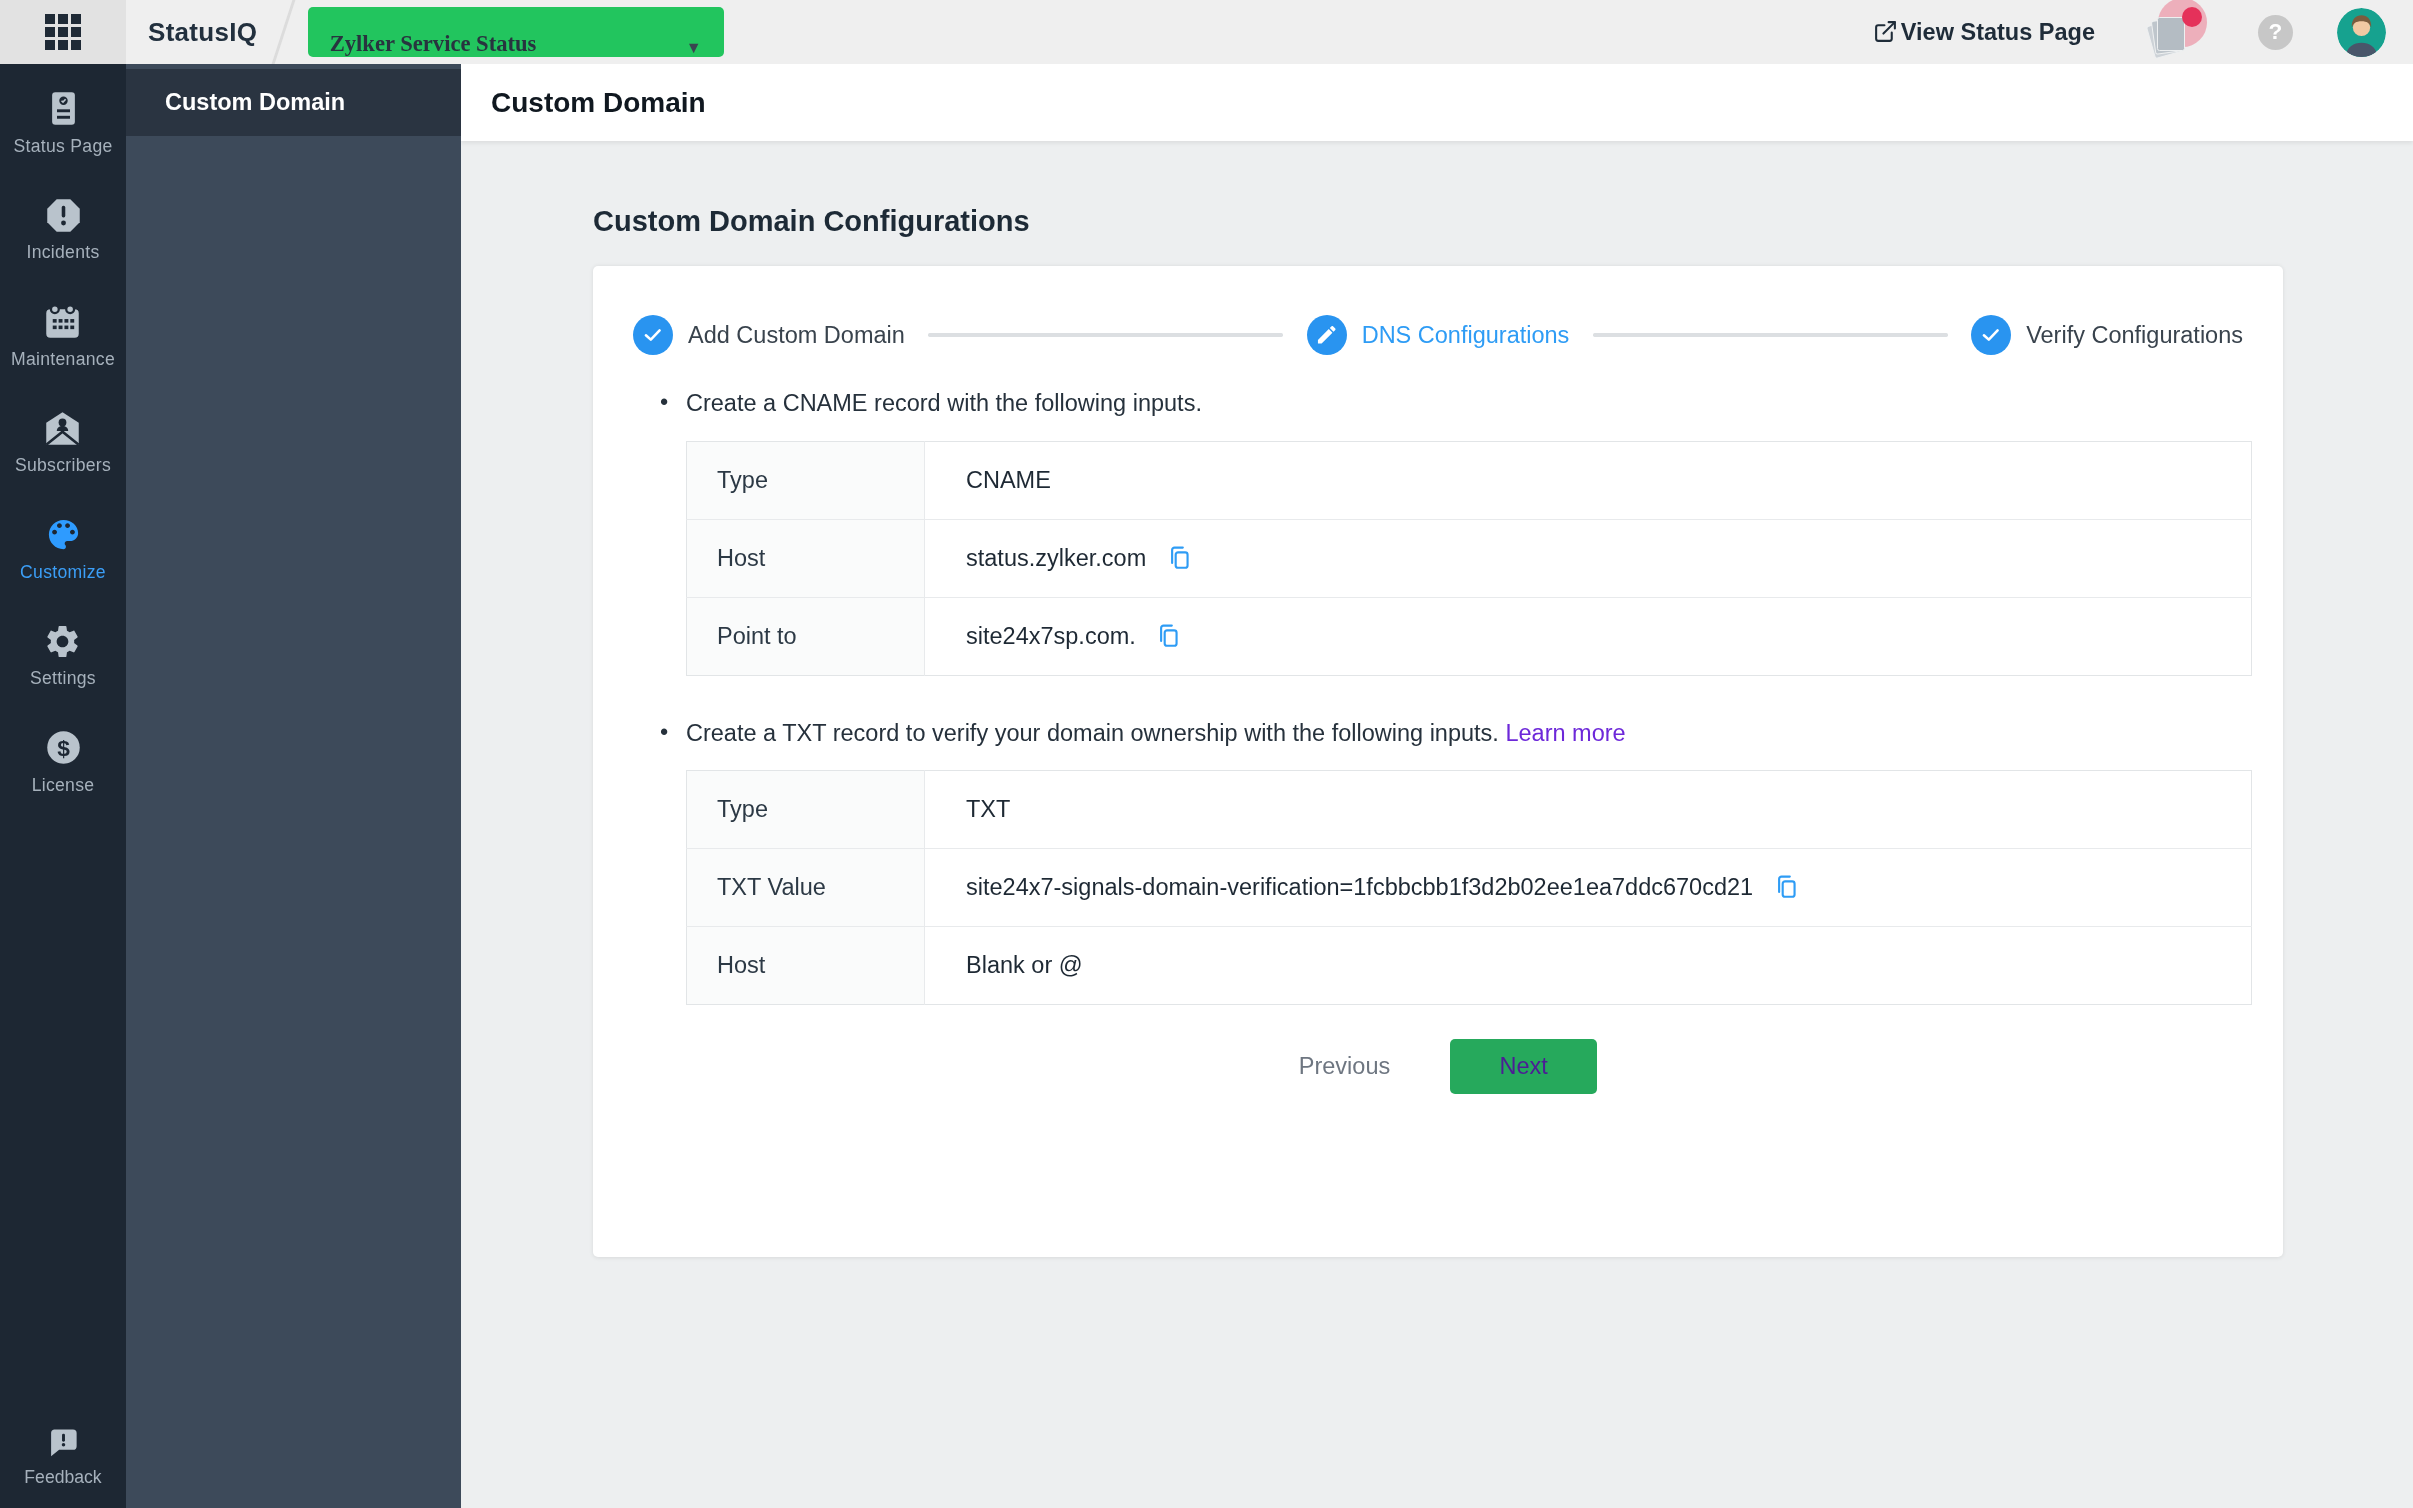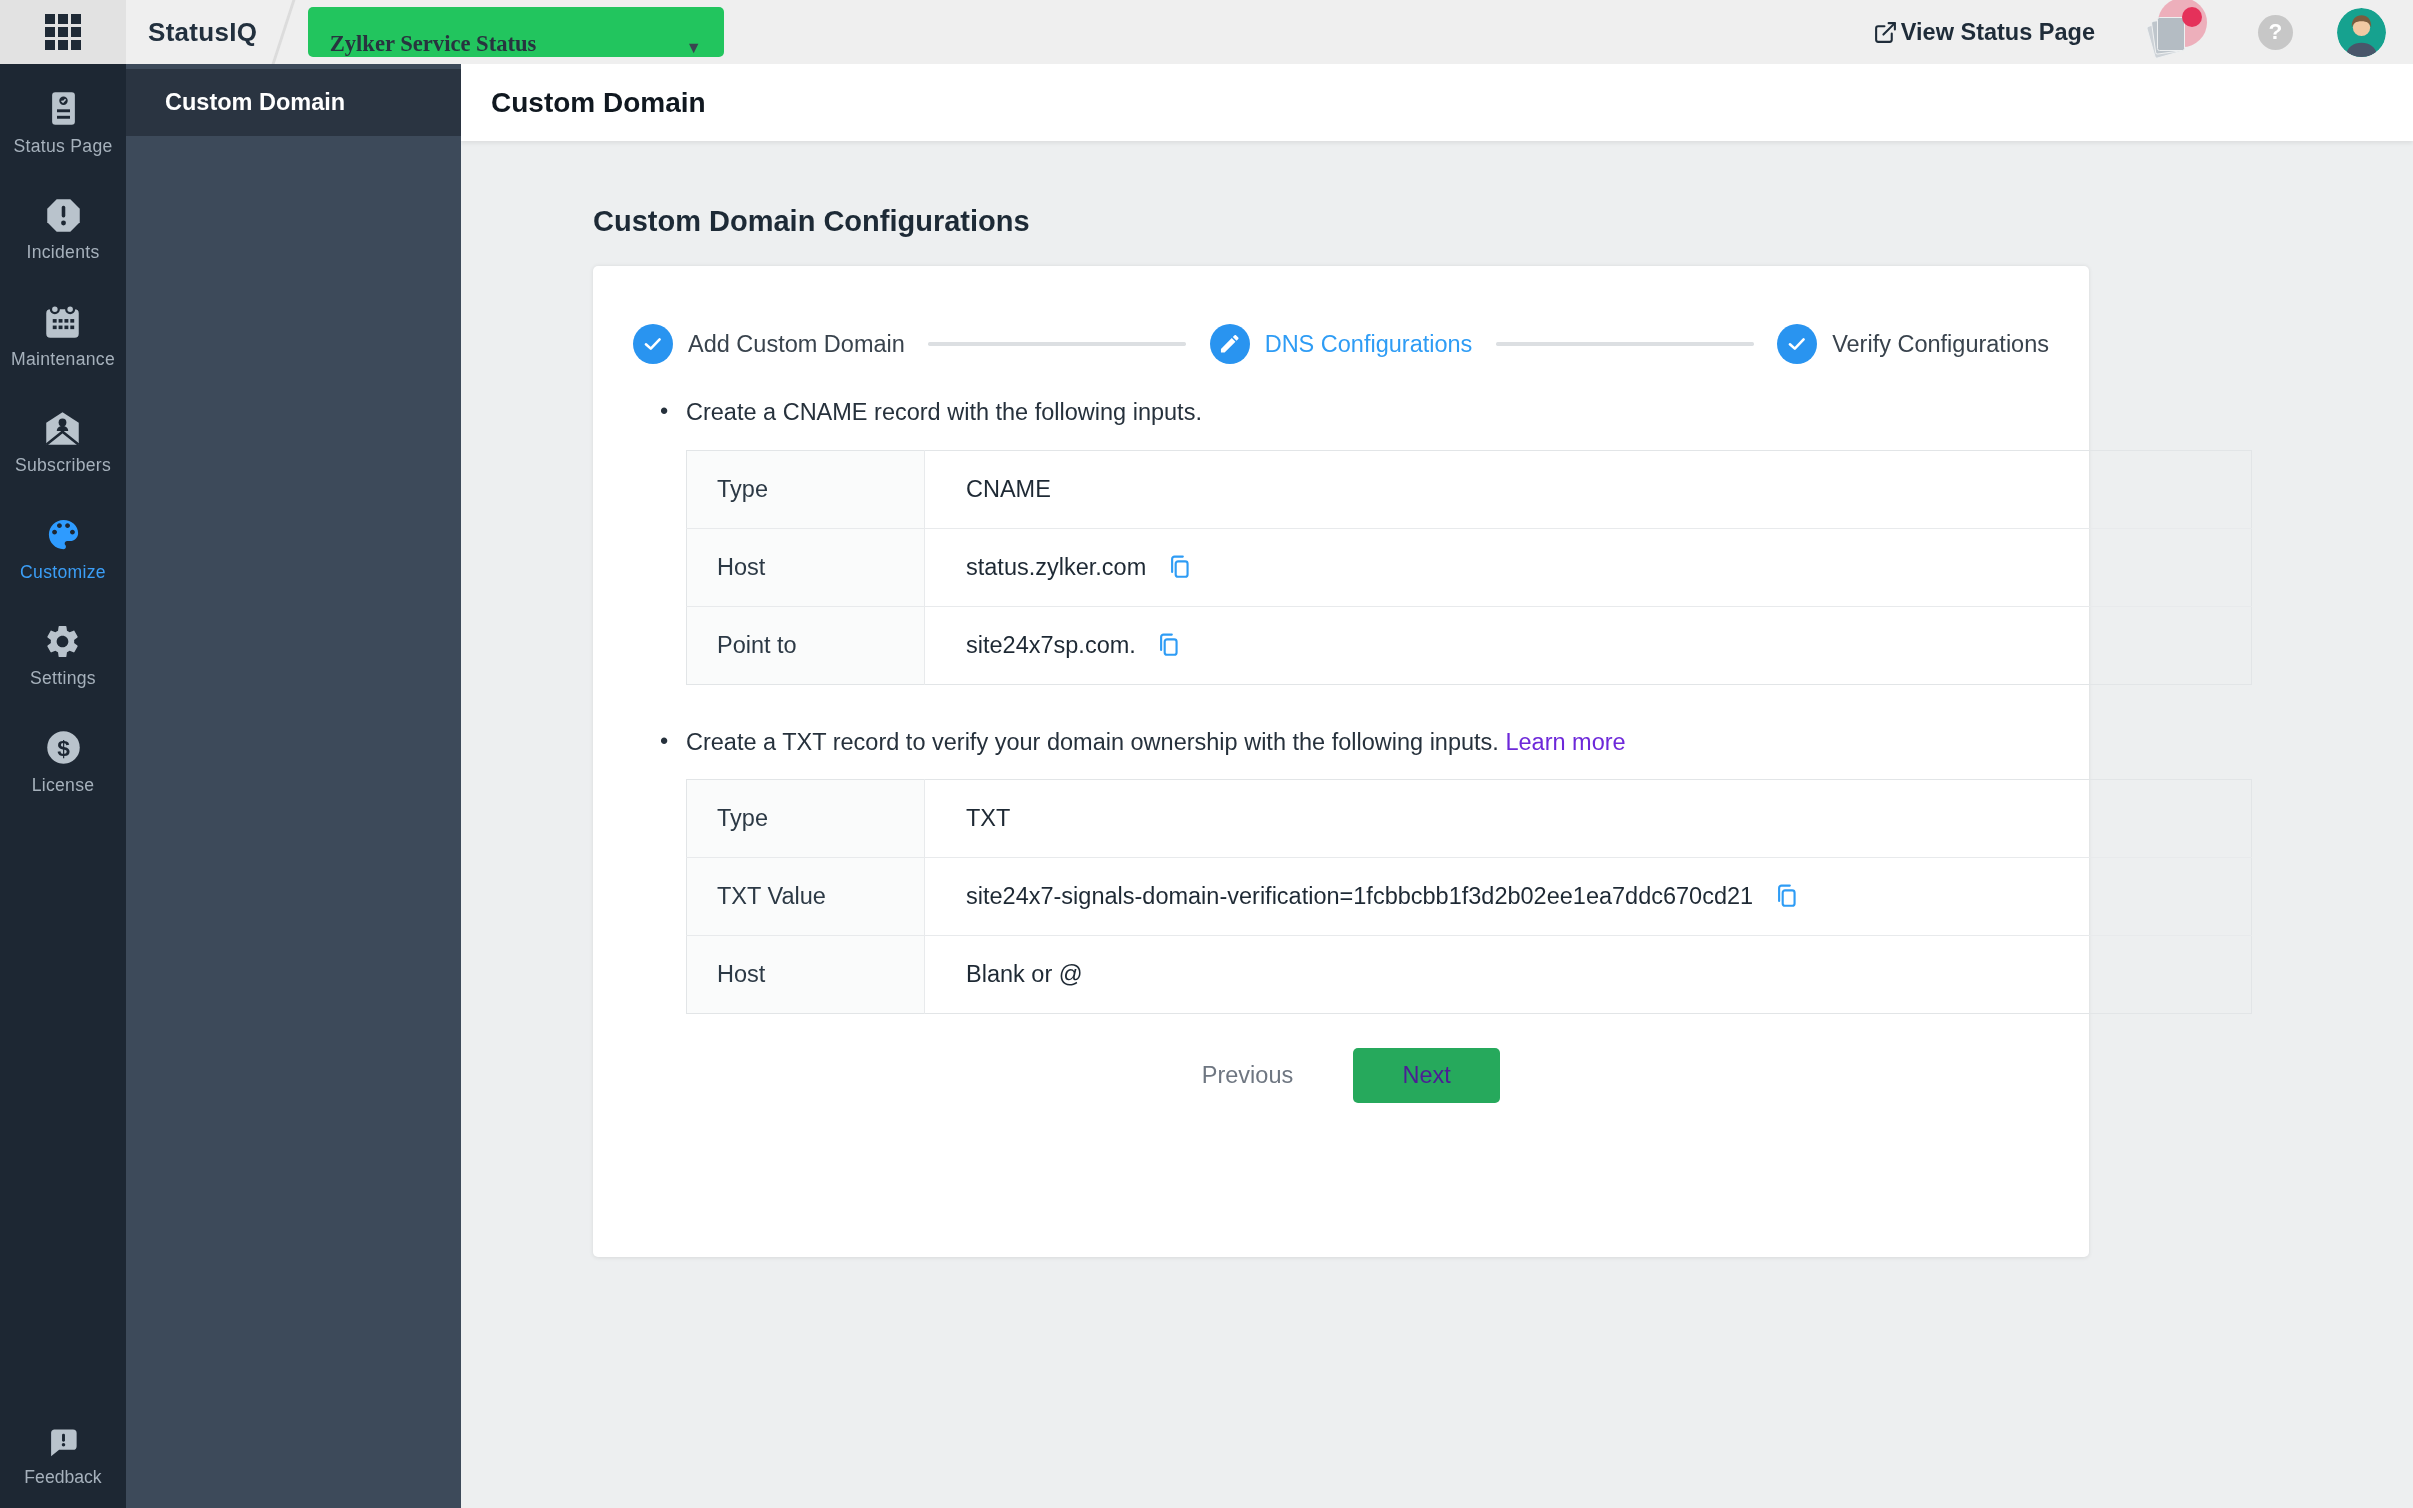--- a/index.html
+++ b/index.html
@@ -14,21 +14,21 @@
   .waffle { display:grid; grid-template-columns:repeat(3,10px); grid-gap:3.4px; }
   .waffle i { width:10px; height:10px; background:#1f2a36; }
   .logo { margin-left:22px; font-size:26px; font-weight:700; color:#22303e; letter-spacing:0.3px; }
   .slash { width:3.4px; height:64px; background:#dcdcdc; transform:skewX(-18deg);
     margin:0 22px 0 25px; }
   .status-dd { width:416px; height:50px; background:#22c55e; border-radius:5px;
     display:flex; align-items:flex-end; padding:0 22px; cursor:pointer;font-family:Liberation Serif, serif; }
   .status-dd .dd-label { font-size:22.6px; font-weight:600; color:#28343f; }
   .status-dd .caret { margin-left:auto; font-size:16px; color:#3a4550; }
   .topbar-right { margin-left:auto; display:flex; align-items:center; padding-right:27px; }
-  .view-status { display:flex; align-items:center; gap:3px; cursor:pointer; }
+  .view-status { display:flex; align-items:flex-start; gap:3px; cursor:pointer; }
   .view-status span { font-size:23.5px; font-weight:600; color:#1f2c39; }
   .notif { position:relative; width:54px; height:54px; margin-left:55px; cursor:pointer; }
   .notif .halo { position:absolute; right:-3.4px; top:-6.7px; width:49px; height:49px;
     border-radius:50%; background:rgba(236,112,135,.5); }
   .notif .pages { position:absolute; left:3.4px; top:11.7px; width:30px; height:35px; }
   .notif .pages i { position:absolute; width:28.5px; height:34px; background:#c3c9cf;
     border:1.7px solid #eef0f1; border-radius:2.5px; }
   .notif .pages i:nth-child(1){ transform:rotate(-16deg); left:-3.4px; top:5px; background:#cdd2d7;}
   .notif .pages i:nth-child(2){ transform:rotate(-8deg); left:0; top:2.5px; background:#bfc6cc;}
   .notif .pages i:nth-child(3){ transform:rotate(0deg); left:3.4px; top:0; background:#b4bcc3;}
@@ -59,22 +59,22 @@
   .submenu-item.active { background:#2a3441; color:#ffffff; font-weight:600; }
 
   
   .main { position:absolute; left:461px; top:64px; right:0; bottom:0; }
   .main-header { height:77px; background:#ffffff; display:flex; align-items:center;
     padding-left:30px; box-shadow:0 2.5px 4.2px rgba(0,0,0,.07); position:relative; z-index:2; }
   .main-header h1 { font-size:28px; font-weight:700; color:#101820; }
   .content { position:absolute; top:77px; left:0; right:0; bottom:0; overflow:hidden; }
   .page-title { margin:64px 0 0 132px; font-size:29px; font-weight:700; color:#1d2a36; }
 
-  .card { margin:28px 0 0 132px; width:1496px; height:991px; background:#fff;
-    border-radius:5px; box-shadow:0 0.8px 4.2px rgba(0,0,0,.09); padding:16px 25px; position:relative; }
+  .card { margin:28px 0 0 132px; width:1690px; height:991px; background:#fff;
+    border-radius:5px; box-shadow:0 0.8px 4.2px rgba(0,0,0,.09); padding:7px 25px; position:relative; }
 
   .stepper { display:flex; align-items:center; margin:0 15px; padding-top:42px; }
   .step { display:flex; align-items:center; gap:15px; cursor:pointer; }
   .step-circle { width:40px; height:40px; border-radius:50%; background:#2994f0;
     display:flex; align-items:center; justify-content:center; flex:none; }
   .step-circle svg { width:23.5px; height:23.5px; }
   .step-label { font-size:23.5px; color:#39434d; white-space:nowrap; }
   .step.current .step-label { color:#2e9cf5; }
   .connector { flex:1; height:3.4px; background:#dcdfe2; border-radius:1.7px; margin:0 23.5px; }
 

